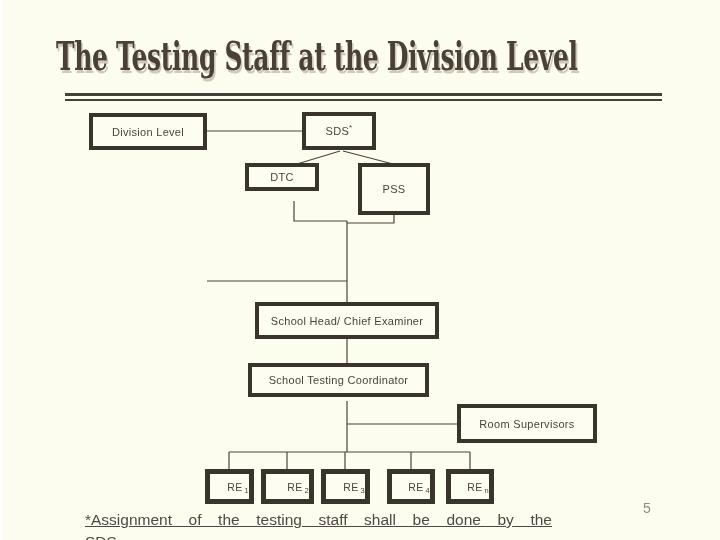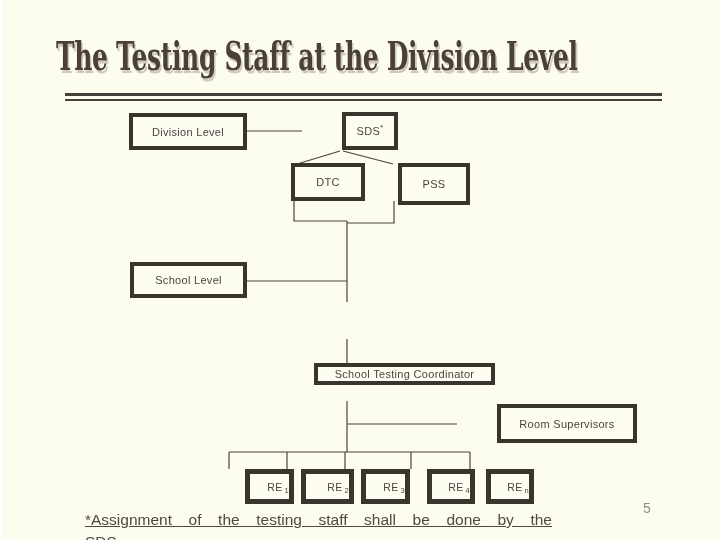--- a/index.html
+++ b/index.html
@@ -28,21 +28,21 @@
   .rule-top{top:93px;height:3px;}
   .rule-bottom{top:99px;height:2px;}
   .connectors{position:absolute;left:0;top:0;width:720px;height:540px;}
   .connectors path{stroke:#4A4439;stroke-width:1.2;fill:none;}
   .node{
     position:absolute;
     border:4px solid #39342C;
     background:#FDFDF1;
     display:flex;align-items:center;justify-content:center;
     font-size:11px;color:#4A453E;letter-spacing:0.3px;
-    box-sizing:border-box;white-space:nowrap;margin-left:40px;
+    box-sizing:border-box;white-space:nowrap;
   }
   .node.re{border-width:5px;font-size:10.5px;justify-content:flex-end;}
   .node .sup{font-size:8px;vertical-align:super;position:relative;top:-4px;}
   .node .subsc{font-size:7.5px;position:relative;top:4px;margin-left:2px;}
   .footnote{
     position:absolute;left:83px;top:509px;width:467px;
     font-size:15.5px;color:#4E4A43;line-height:22px;
   }
   .footnote .just{
     text-align:justify;text-align-last:justify;text-decoration:underline;
@@ -79,39 +79,39 @@
     <path d="M285,452 V469"></path>
     <path d="M343,452 V469"></path>
     <path d="M409,452 V469"></path>
     <path d="M468,452 V469"></path>
   </svg>
 
   <div class="node" style="left:87px;top:113px;width:118px;height:37px">
     <span>Division Level</span>
   </div>
 
-  <div class="node" style="left:300px;top:112px;width:56px;height:38px">
+  <div class="node" style="left:300px;top:112px;width:74px;height:38px">
     <span>SDS</span>
       <span class="sup">*</span>
   </div>
 
-  <div class="node" style="left:249px;top:163px;width:74px;height:38px">
+  <div class="node" style="left:243px;top:163px;width:74px;height:28px">
     <span>DTC</span>
   </div>
 
-  <div class="node" style="left:356px;top:163px;width:72px;height:42px">
+  <div class="node" style="left:356px;top:163px;width:72px;height:52px">
     <span>PSS</span>
   </div>
 
-  <div class="node" style="left:88px;top:262px;width:117px;height:36px">
-    <span>School Level</span>
+
+  <div class="node" style="left:253px;top:302px;width:184px;height:37px">
+    <span>School Head/ Chief Examiner</span>
   </div>
 
-
-  <div class="node" style="left:272px;top:363px;width:181px;height:22px">
+  <div class="node" style="left:246px;top:363px;width:181px;height:34px">
     <span>School Testing Coordinator</span>
   </div>
 
   <div class="node" style="left:455px;top:404px;width:140px;height:39px">
     <span>Room Supervisors</span>
   </div>
 
   <div class="node re" style="left:203px;top:469px;width:49px;height:35px">
     <span>RE</span>
       <span class="subsc">1</span>

